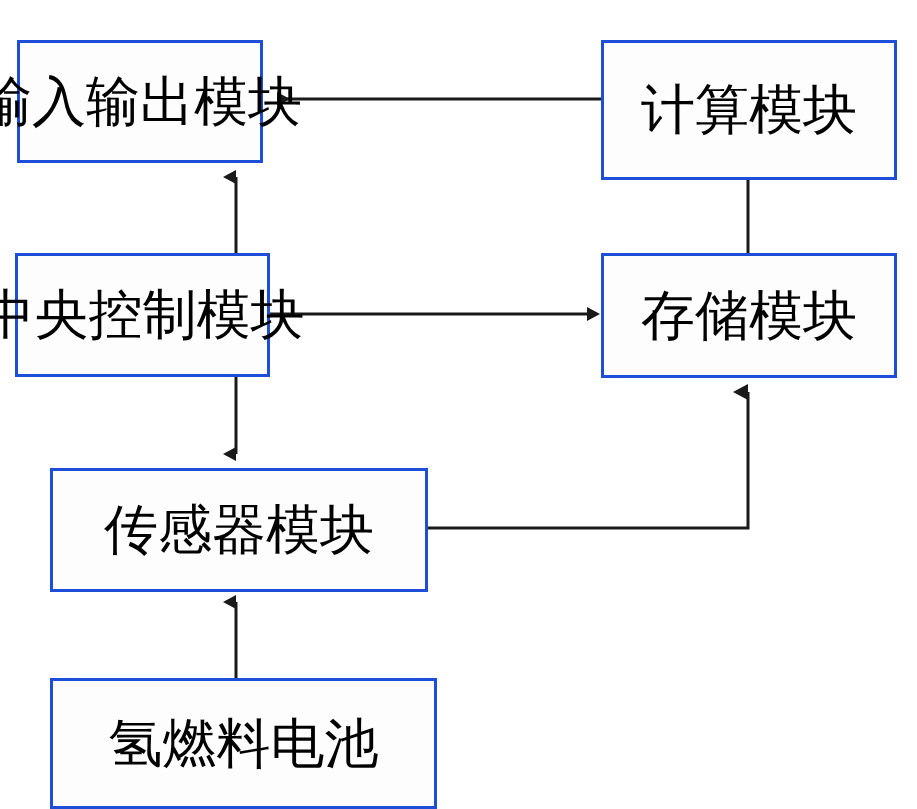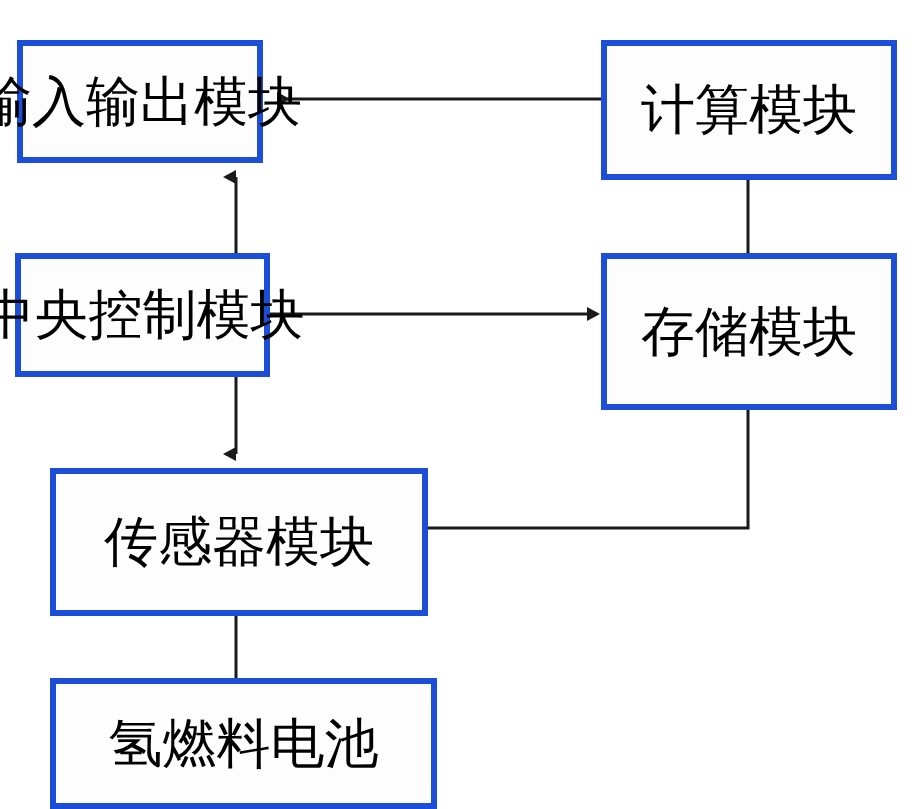--- a/index.html
+++ b/index.html
@@ -21,41 +21,41 @@
     position: absolute;
     left: 0;
     top: 0;
     width: 917px;
     height: 809px;
   }
   .node {
     position: absolute;
     box-sizing: border-box;
     background: #fdfdfd;
-    border: 6px solid #1d4ed8;
+    border: 3px solid #1d4ed8;
     display: flex;
     align-items: center;
     justify-content: center;
     z-index: 2;
   }
   .node-label {
     font-family: "DejaVu Serif", "Liberation Serif", serif;
     font-size: 54px;
     line-height: 1;
     color: #000000;
     white-space: nowrap;
     font-weight: 400;
     letter-spacing: 0px;
   }
   
   #node-io      { left: 17px;  top: 40px;  width: 246px; height: 123px; }
   #node-compute { left: 601px; top: 40px;  width: 296px; height: 140px; }
   #node-control { left: 15px;  top: 253px; width: 255px; height: 124px; }
-  #node-storage { left: 601px; top: 253px; width: 296px; height: 157px; }
-  #node-sensor  { left: 50px;  top: 468px; width: 378px; height: 148px; }
+  #node-storage { left: 601px; top: 253px; width: 296px; height: 125px; }
+  #node-sensor  { left: 50px;  top: 468px; width: 378px; height: 124px; }
   #node-fuel    { left: 50px;  top: 678px; width: 387px; height: 131px; }
 
   #node-io .node-label      { font-size: 54px; }
   #node-compute .node-label { font-size: 54px; }
   #node-control .node-label { font-size: 54px; }
   #node-storage .node-label { font-size: 54px; }
   #node-sensor .node-label  { font-size: 54px; }
   #node-fuel .node-label    { font-size: 54px; }
 </style>
 </head>

